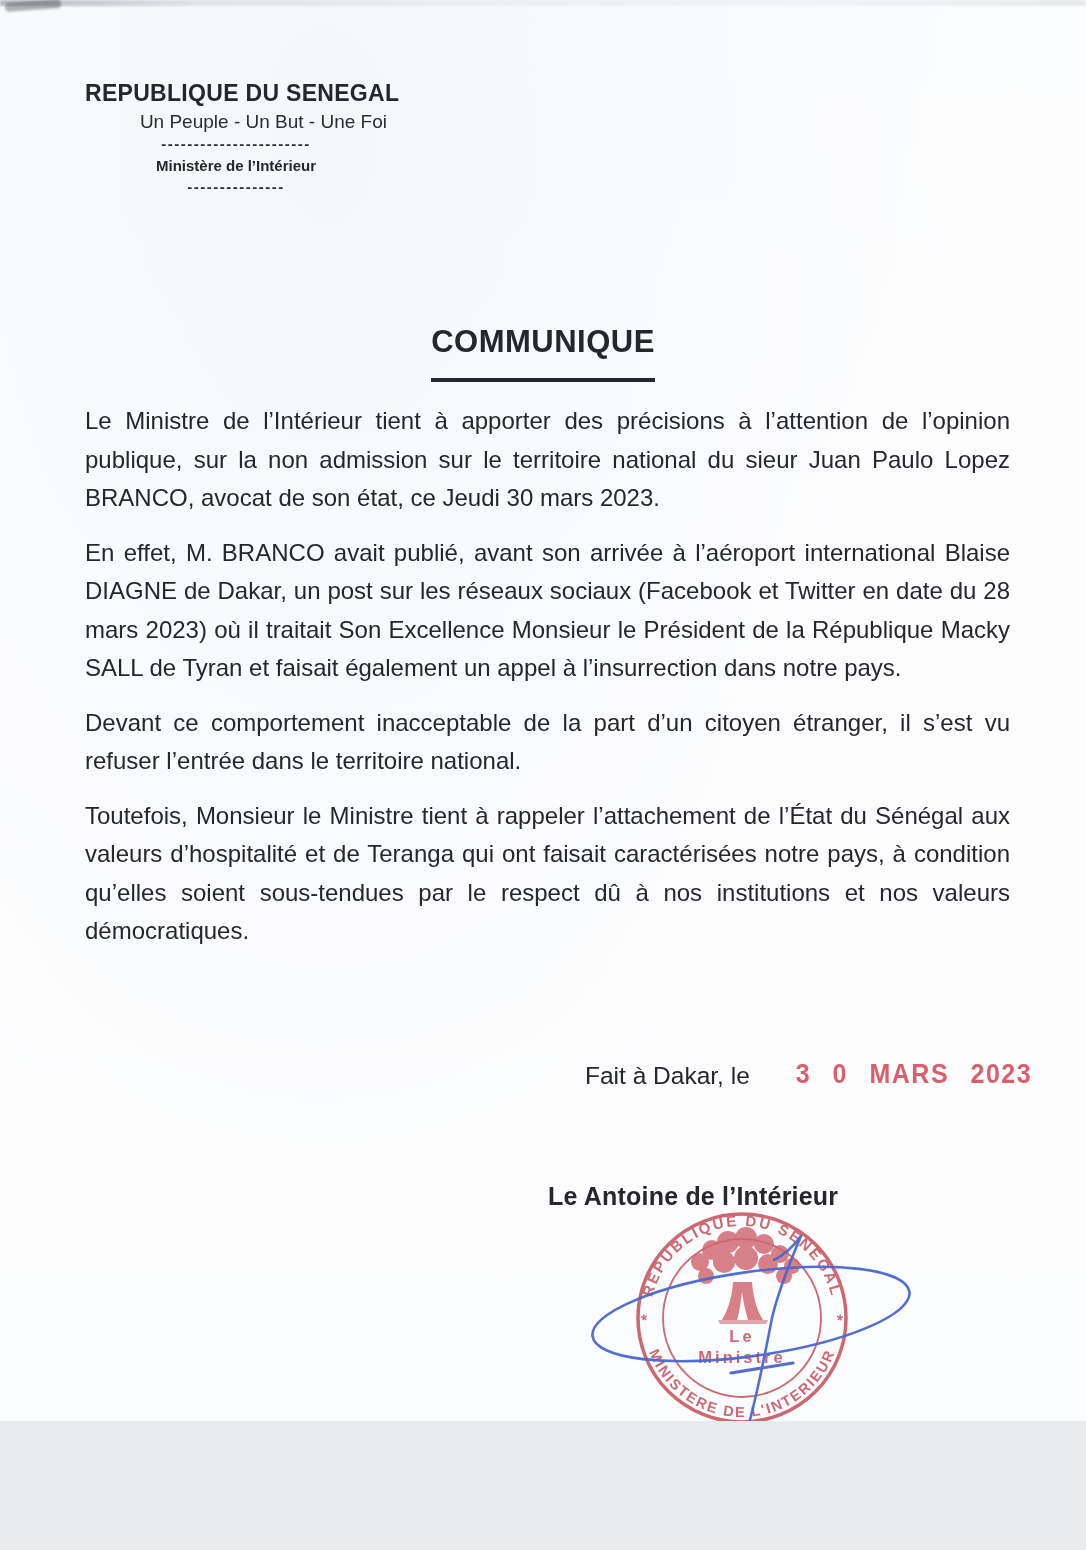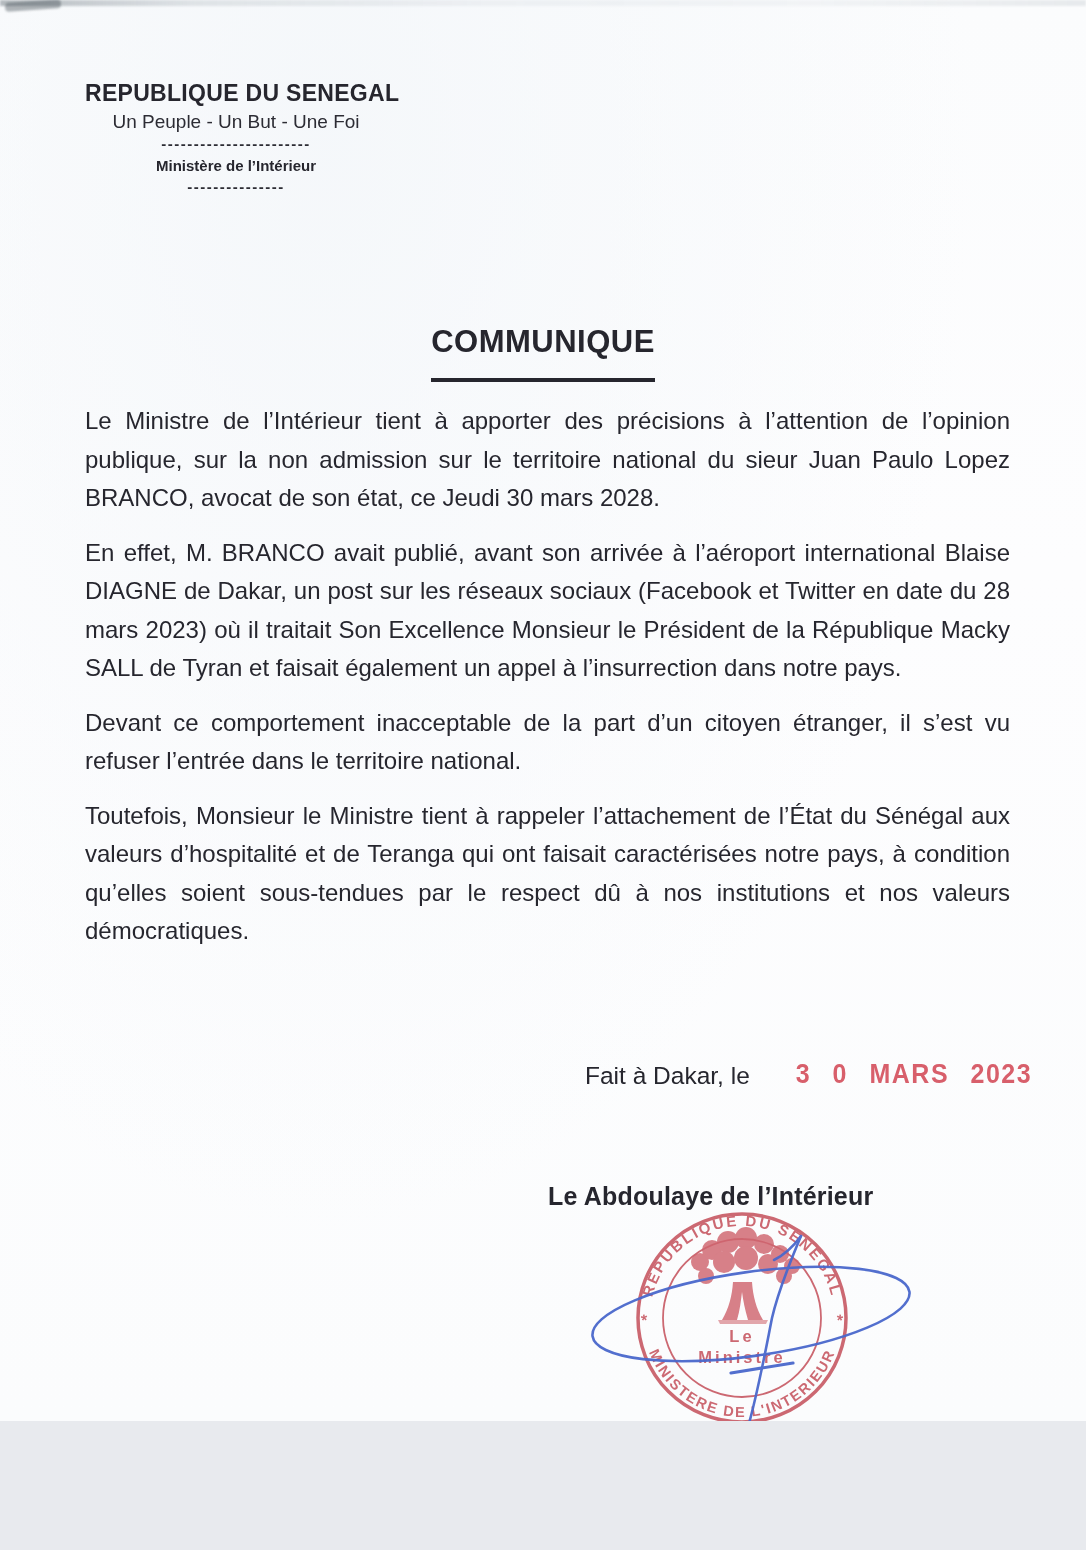--- a/index.html
+++ b/index.html
@@ -30,21 +30,21 @@
     border-radius:4px;
     transform:rotate(-4deg);
     filter:blur(1.2px);
   }
   
   .letterhead{
     position:absolute;left:85px;top:80px;width:302px;
     text-align:center;
   }
   .country{font-size:23px;font-weight:bold;letter-spacing:.3px;text-align:left;white-space:nowrap;}
-  .motto{font-size:19px;margin-top:4px;color:#2c2c34;}
+  .motto{font-size:19px;margin-top:4px;color:#2c2c34;text-align:right;}
   .divider{font-size:15px;font-weight:bold;letter-spacing:1.5px;color:#2c2c34;margin-top:2px;}
   .ministry{font-size:15px;font-weight:bold;margin-top:5px;}
   .divider2{font-size:15px;font-weight:bold;letter-spacing:1.5px;color:#2c2c34;margin-top:4px;}
   
   .title-wrap{position:absolute;left:0;top:324px;width:100%;text-align:center;}
   .title{
     display:inline-block;font-size:31px;font-weight:bold;letter-spacing:.5px;
     border-bottom:4px solid #26262e;padding-bottom:18px;
   }
   
@@ -100,32 +100,32 @@
     <div class="divider">-----------------------</div>
     <div class="ministry">Ministère de l’Intérieur</div>
     <div class="divider2">---------------</div>
   </div>
 
   <div class="title-wrap">
     <span class="title">COMMUNIQUE</span>
   </div>
 
   <div class="body-text">
-    <p>Le Ministre de l’Intérieur tient à apporter des précisions à l’attention de l’opinion publique, sur la non admission sur le territoire national du sieur Juan Paulo Lopez BRANCO, avocat de son état, ce Jeudi 30 mars 2028.</p>
+    <p>Le Ministre de l’Intérieur tient à apporter des précisions à l’attention de l’opinion publique, sur la non admission sur le territoire national du sieur Juan Paulo Lopez BRANCO, avocat de son état, ce Jeudi 30 mars 2023.</p>
     <p>En effet, M. BRANCO avait publié, avant son arrivée à l’aéroport international Blaise DIAGNE de Dakar, un post sur les réseaux sociaux (Facebook et Twitter en date du 28 mars 2023) où il traitait Son Excellence Monsieur le Président de la République Macky SALL de Tyran et faisait également un appel à l’insurrection dans notre pays.</p>
     <p>Devant ce comportement inacceptable de la part d’un citoyen étranger, il s’est vu refuser l’entrée dans le territoire national.</p>
     <p>Toutefois, Monsieur le Ministre tient à rappeler l’attachement de l’État du Sénégal aux valeurs d’hospitalité et de Teranga qui ont faisait caractérisées notre pays, à condition qu’elles soient sous-tendues par le respect dû à nos institutions et nos valeurs démocratiques.</p>
   </div>
 
   <div class="dateline">
     <span>Fait à Dakar, le</span>
     <span class="date-stamp">3 0 MARS 2023</span>
   </div>
 
-  <div class="signer">Le Abdoulaye de l’Intérieur</div>
+  <div class="signer">Le Antoine de l’Intérieur</div>
 
   <svg class="round-stamp-svg" width="380" height="250" viewBox="560 1198 380 250" xmlns="http://www.w3.org/2000/svg">
     <g opacity="0.9">
 
       <circle cx="742" cy="1318" r="104" fill="none" stroke="#c75963" stroke-width="3.5"></circle>
       <circle cx="742" cy="1318" r="79" fill="none" stroke="#c75963" stroke-width="1.8"></circle>
 
       <defs>
         <path id="arc-top" d="M 650 1318 A 92 92 0 0 1 834 1318"></path>
         <path id="arc-bottom" d="M 643 1318 A 99 99 0 0 0 841 1318"></path>

